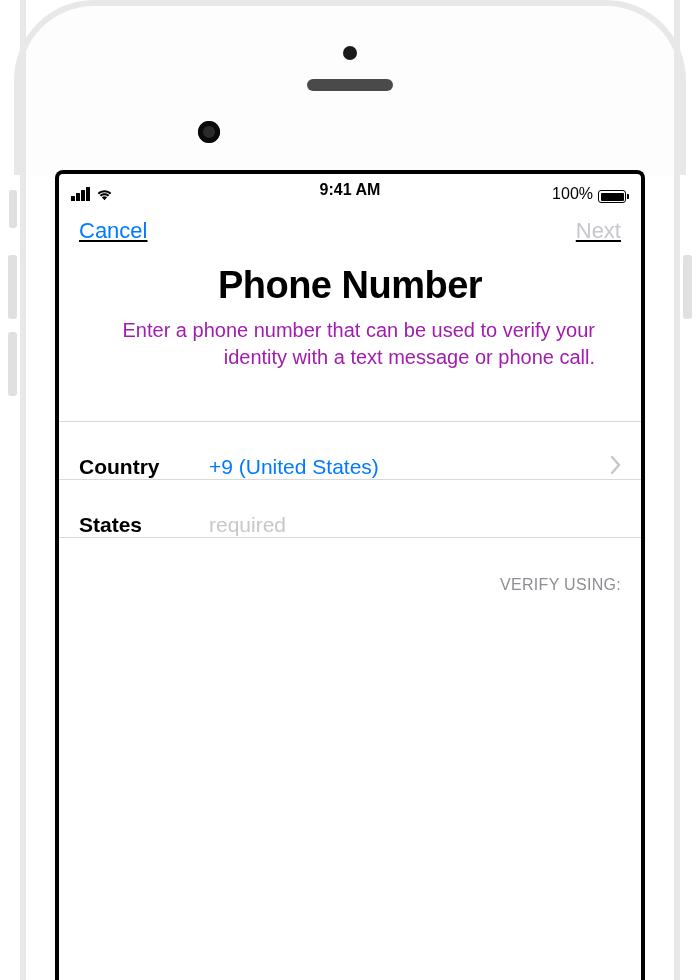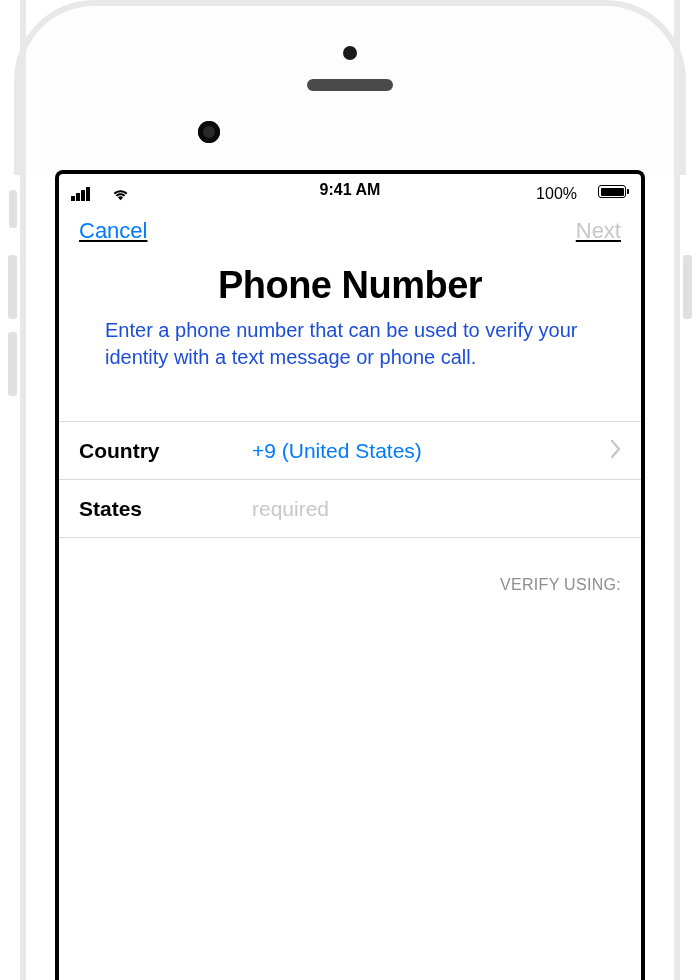--- a/index.html
+++ b/index.html
@@ -100,22 +100,22 @@
       display: flex;
       align-items: center;
       justify-content: space-between;
       padding: 12px 12px;
       font-size: 16px;
       font-weight: 500;
       color: #000;
     }
     .status-left, .status-right {
       display: flex;
-      align-items: flex-start;
-      gap: 21px;
+      align-items: flex-end;
+      gap: 5px;
       margin-top: 8px;
     }
     .status-center {
       position: absolute;
       left: 50%;
       transform: translateX(-50%);
       font-size: 16px;
       font-weight: 600;
     }
     .signal {
@@ -184,38 +184,37 @@
     .title {
       font-size: 38px;
       font-weight: 700;
       text-align: center;
       margin-bottom: 10px;
       letter-spacing: -0.5px;
     }
     .subtitle {
       font-size: 20px;
       font-weight: 400;
-      text-align: left;
-      color: #1d4ed8;
+      text-align: right;
+      color: #a21caf;
       line-height: 1.35;
       padding: 0 46px;
       margin-bottom: 50px;
     }
     
     .row-group {
       border-top: 1px solid #d9d9d9;
     }
     .row {
       display: flex;
-      align-items: center;
+      align-items: flex-end;
       height: 58px;
       padding: 0 20px;
       border-bottom: 1px solid #d9d9d9;
       font-size: 21px;
-      gap: 43px;
     }
     .row-label {
       width: 130px;
       font-weight: 600;
       color: #000;
     }
     .row-value {
       flex: 1;
       color: #007aff;
       font-weight: 400;

